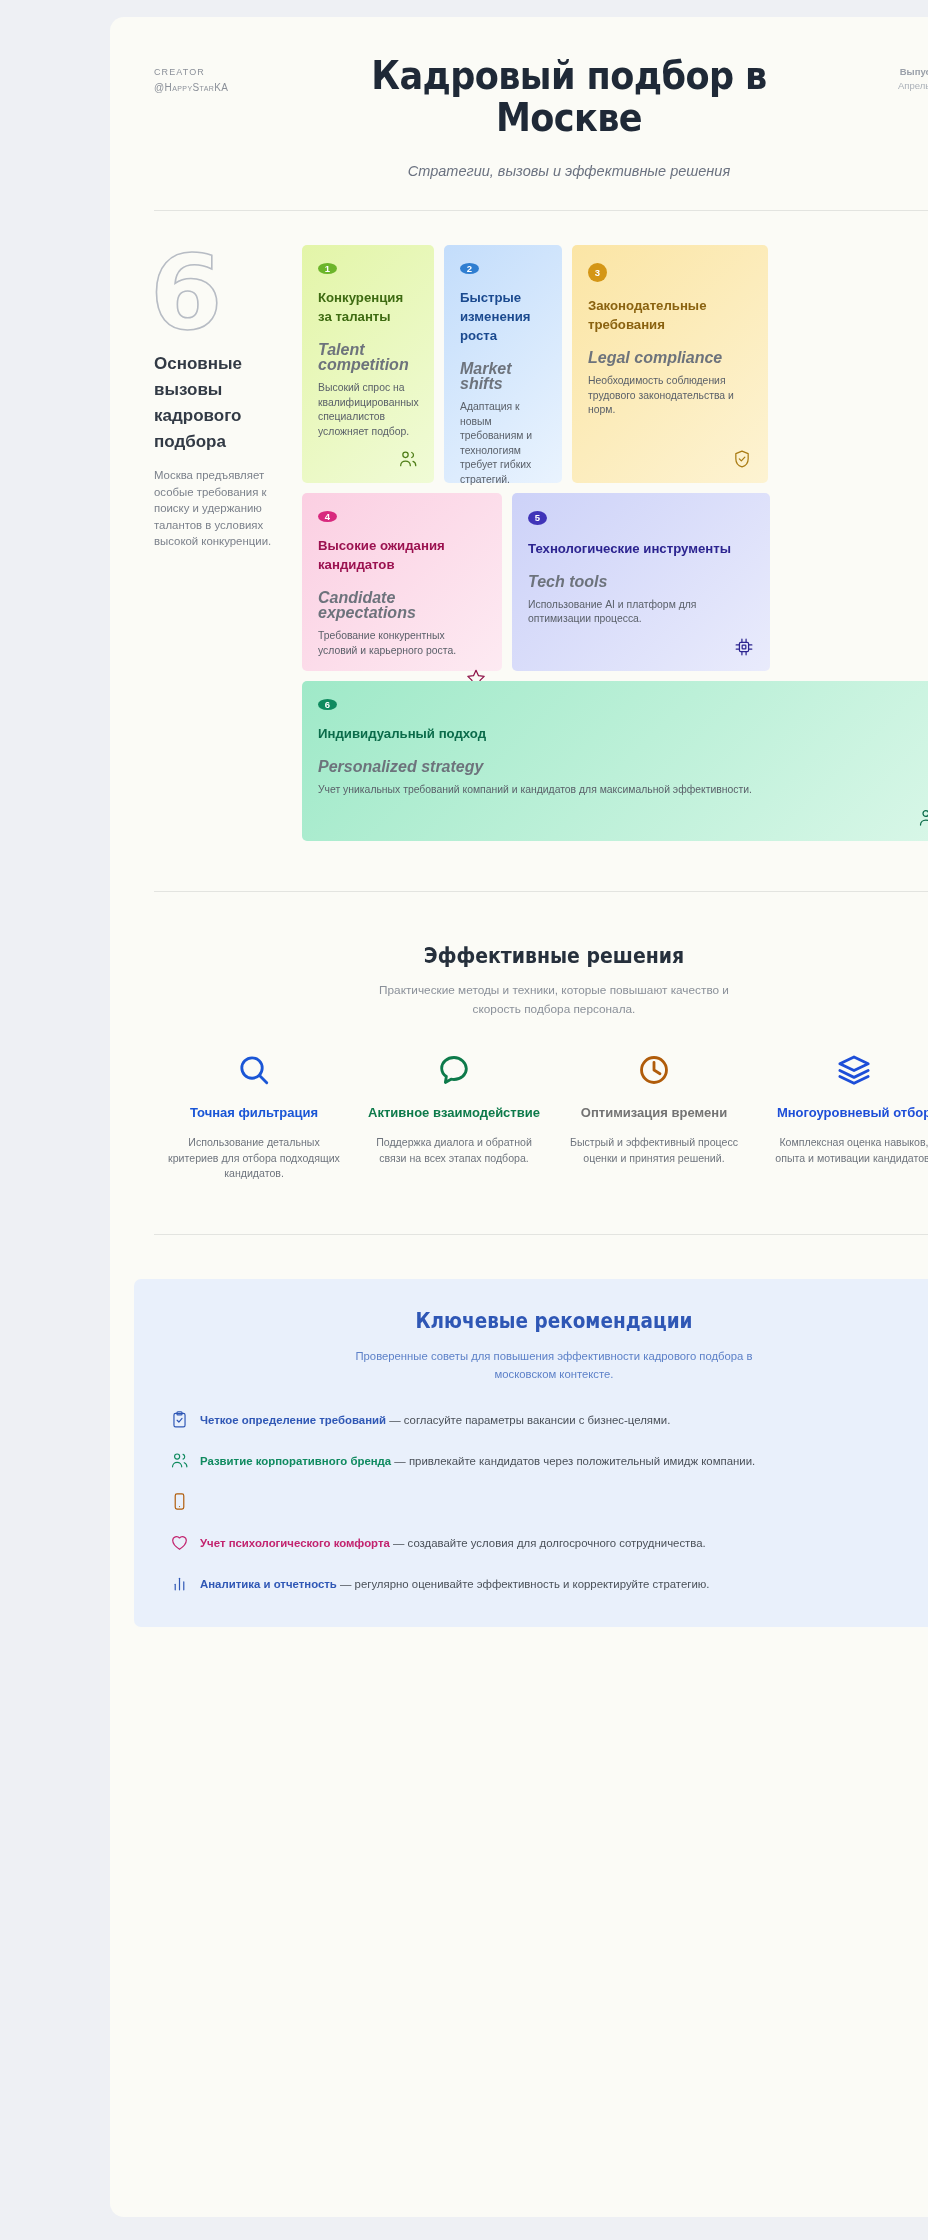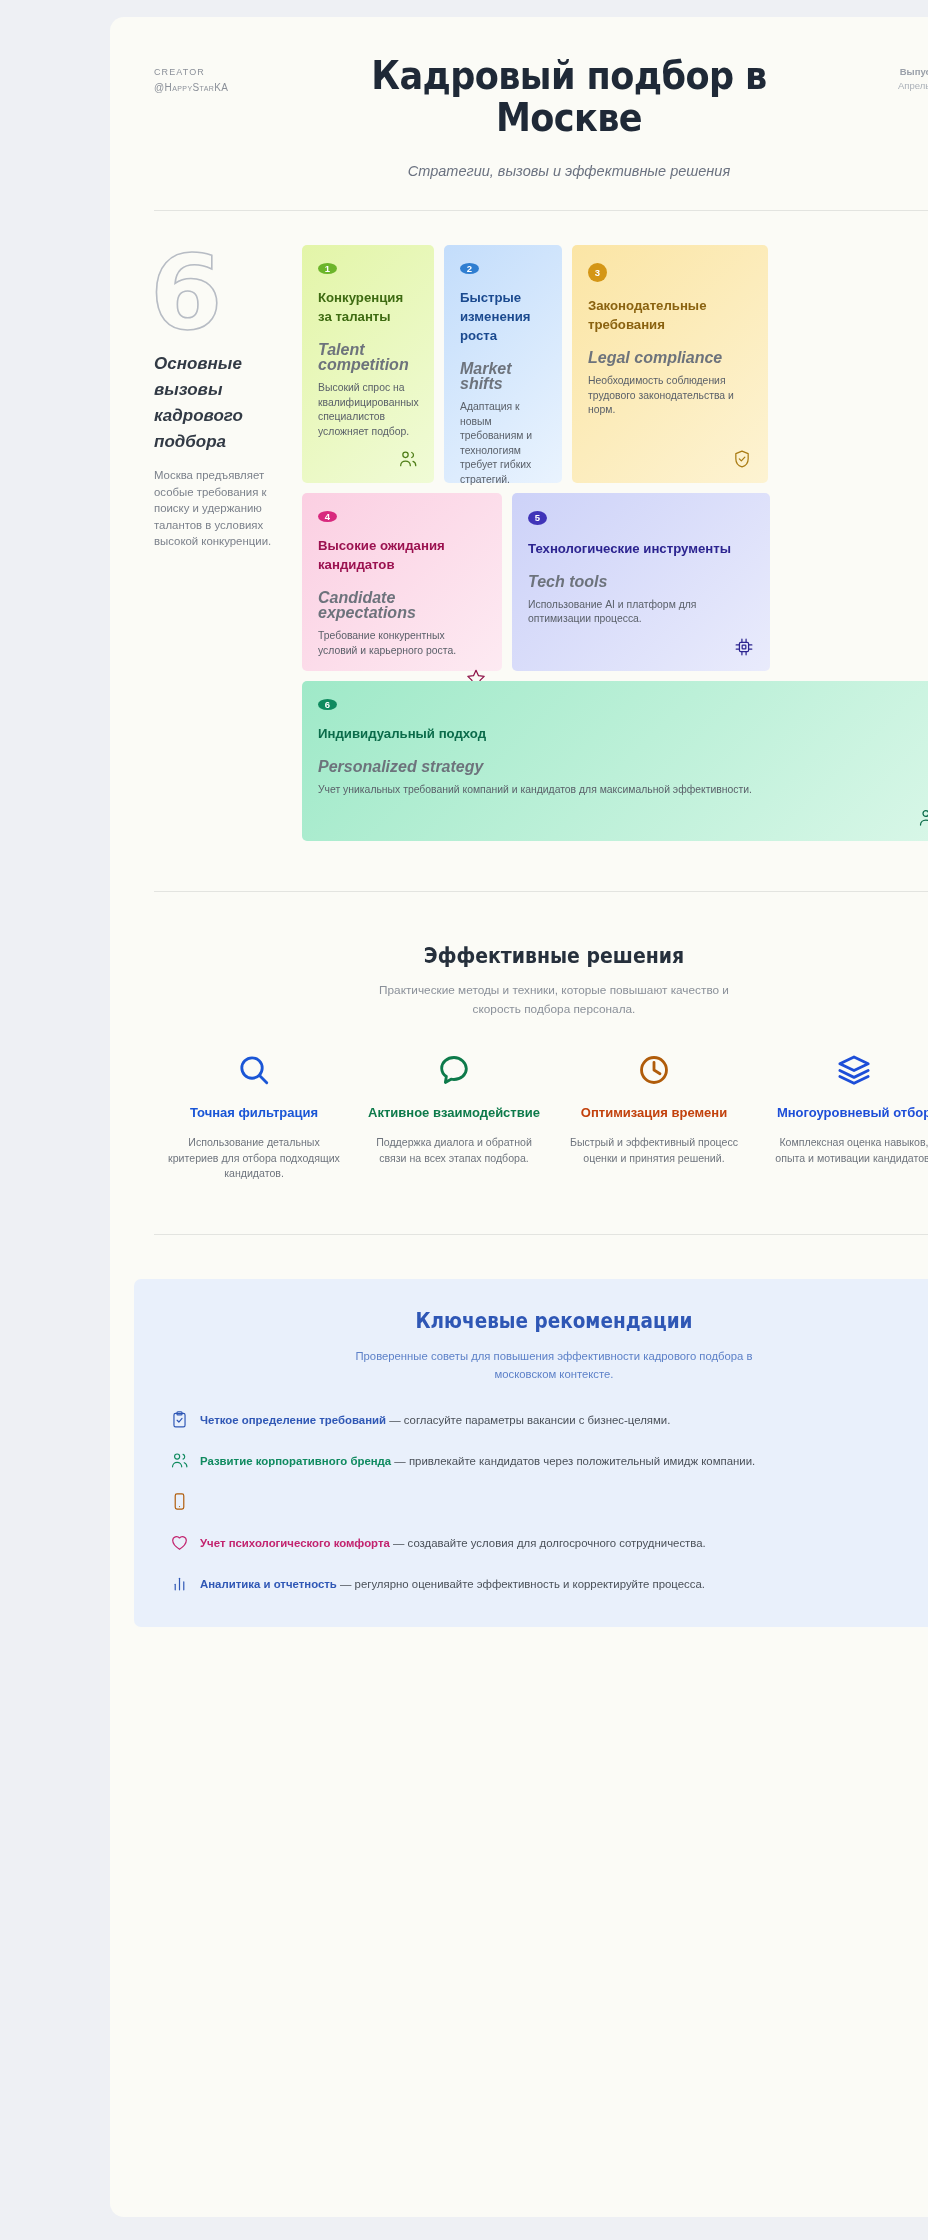--- a/index.html
+++ b/index.html
@@ -121,21 +121,20 @@
     font-family: "DejaVu Sans", sans-serif;
     letter-spacing: -2px;
     margin-left: -4px;
   }
   .ch-left h2 {
     margin: 10px 0 0 0;
     font-size: 17px;
     line-height: 26px;
     font-weight: bold;
     color: #323a45;
-    font-style: italic;
   }
   .ch-left p {
     margin: 12px 0 0 0;
     font-size: 11.4px;
     line-height: 16.5px;
     color: #7b818b;
   }
   .ch-right {
     flex: 1;
   }
@@ -400,21 +399,21 @@
                 <path d="M12 3.2c-4.8 0-8.7 3.3-8.7 7.5 0 2.4 1.3 4.5 3.3 5.9l-.7 4.2 4-2.3c.7.1 1.4.2 2.1.2 4.8 0 8.7-3.3 8.7-7.5S16.8 3.2 12 3.2z" fill="none" stroke="#0d7a4a" stroke-width="2" stroke-linecap="round" stroke-linejoin="round"></path>
               </svg></div>
             <p class="sol-label" style="color:#0d7a4a">Активное взаимодействие</p>
             <p class="sol-desc">Поддержка диалога и обратной связи на всех этапах подбора.</p>
           </div>
           <div class="sol-item">
             <div class="sol-icon"><svg width="34" height="34" viewBox="0 0 24 24">
                 <circle cx="12" cy="12" r="8.8" fill="none" stroke="#b05c0a" stroke-width="2" stroke-linecap="round" stroke-linejoin="round"></circle>
                 <polyline points="12,6.6 12,12 16.2,14.6" fill="none" stroke="#b05c0a" stroke-width="2" stroke-linecap="round" stroke-linejoin="round"></polyline>
               </svg></div>
-            <p class="sol-label" style="color:#c2410c">Оптимизация времени</p>
+            <p class="sol-label" style="color:#737373">Оптимизация времени</p>
             <p class="sol-desc">Быстрый и эффективный процесс оценки и принятия решений.</p>
           </div>
           <div class="sol-item">
             <div class="sol-icon"><svg width="34" height="34" viewBox="0 0 24 24">
                 <polygon points="12,2.8 22,7.6 12,12.4 2,7.6" fill="none" stroke="#1d4ed8" stroke-width="2" stroke-linecap="round" stroke-linejoin="round"></polygon>
                 <polyline points="2,12.4 12,17.2 22,12.4" fill="none" stroke="#1d4ed8" stroke-width="2" stroke-linecap="round" stroke-linejoin="round"></polyline>
                 <polyline points="2,16.6 12,21.4 22,16.6" fill="none" stroke="#1d4ed8" stroke-width="2" stroke-linecap="round" stroke-linejoin="round"></polyline>
               </svg></div>
             <p class="sol-label" style="color:#1d4ed8">Многоуровневый отбор</p>
             <p class="sol-desc">Комплексная оценка навыков, опыта и мотивации кандидатов.</p>
@@ -457,20 +456,20 @@
                   <path d="M12 20.6S3.4 15.2 3.4 9.3A4.9 4.9 0 0 1 12 6.3a4.9 4.9 0 0 1 8.6 3c0 5.9-8.6 11.3-8.6 11.3z" fill="none" stroke="#c2236e" stroke-width="1.5" stroke-linecap="round" stroke-linejoin="round"></path>
                 </svg></div>
               <div class="rec-text"><b style="color:#c2236e">Учет психологического комфорта</b><span> — создавайте условия для долгосрочного сотрудничества.</span></div>
             </div>
             <div class="rec-item">
               <div class="rec-ic"><svg width="19" height="19" viewBox="0 0 24 24">
                   <line x1="6.6" y1="20" x2="6.6" y2="13" fill="none" stroke="#2f57b5" stroke-width="1.5" stroke-linecap="round" stroke-linejoin="round"></line>
                   <line x1="12" y1="20" x2="12" y2="5.4" fill="none" stroke="#2f57b5" stroke-width="1.5" stroke-linecap="round" stroke-linejoin="round"></line>
                   <line x1="17.4" y1="20" x2="17.4" y2="10" fill="none" stroke="#2f57b5" stroke-width="1.5" stroke-linecap="round" stroke-linejoin="round"></line>
                 </svg></div>
-              <div class="rec-text"><b style="color:#2f57b5">Аналитика и отчетность</b><span> — регулярно оценивайте эффективность и корректируйте процесса.</span></div>
+              <div class="rec-text"><b style="color:#2f57b5">Аналитика и отчетность</b><span> — регулярно оценивайте эффективность и корректируйте стратегию.</span></div>
             </div>
           </div>
       </div>
     </div>
 
   </div>
 </div>
 
 </body></html>

